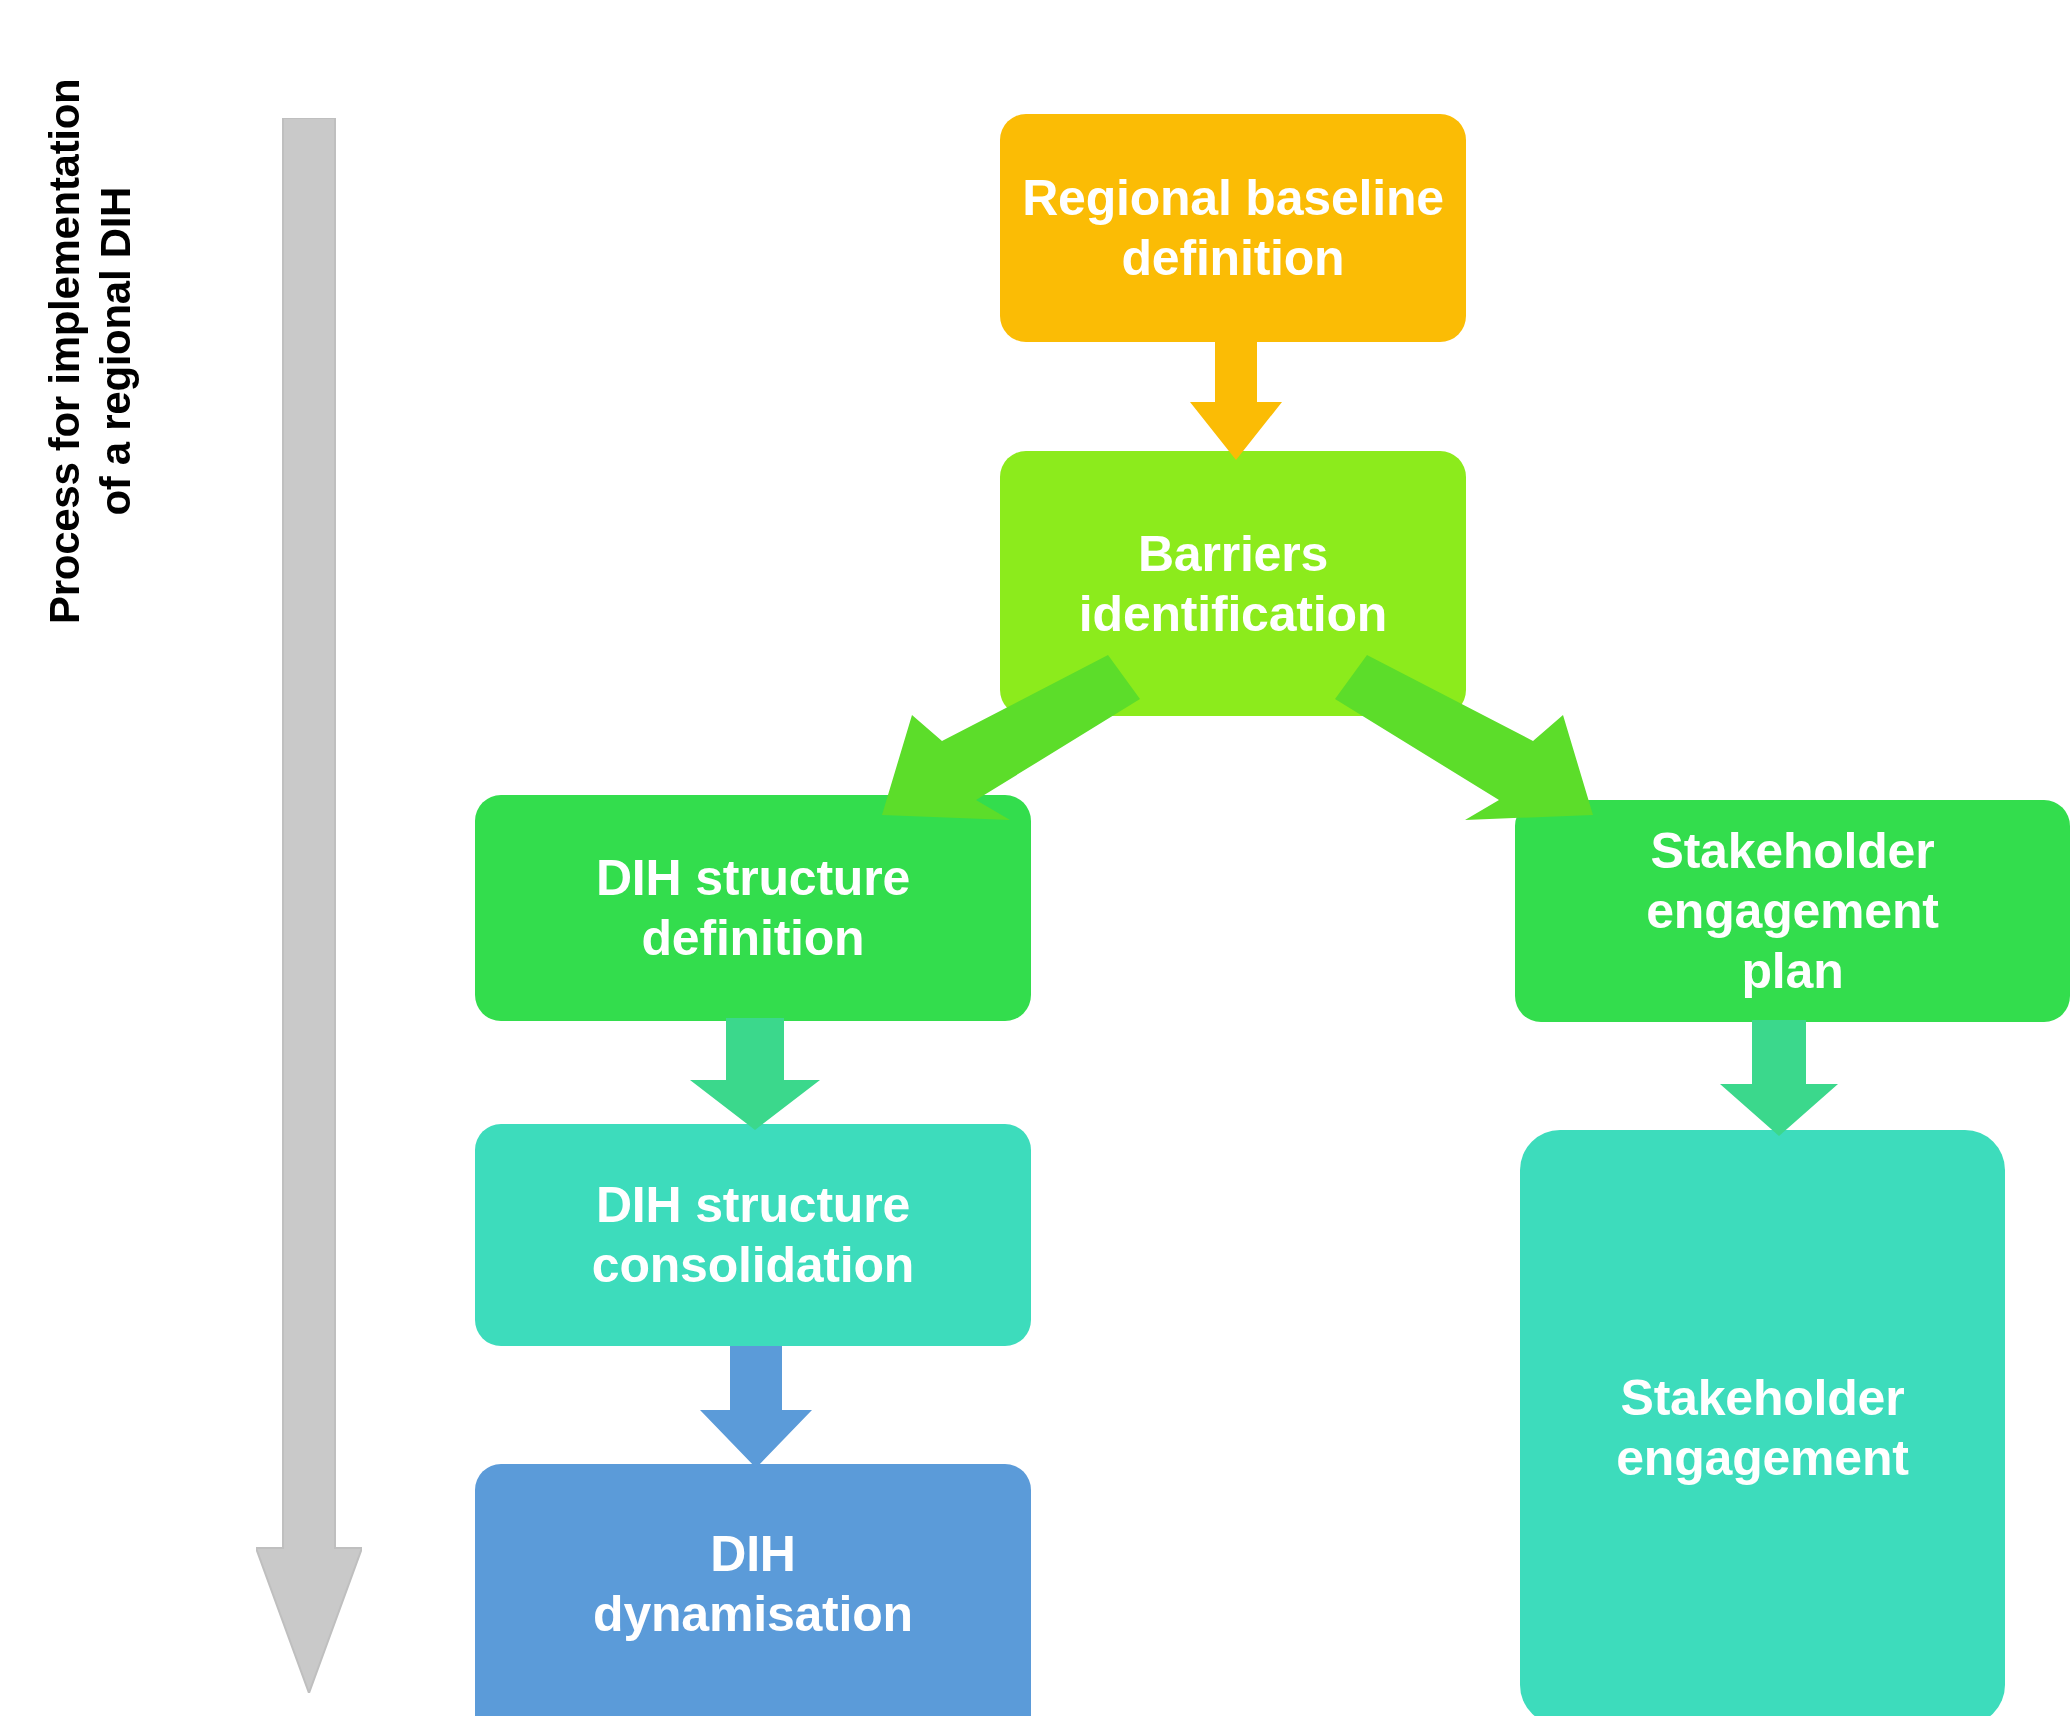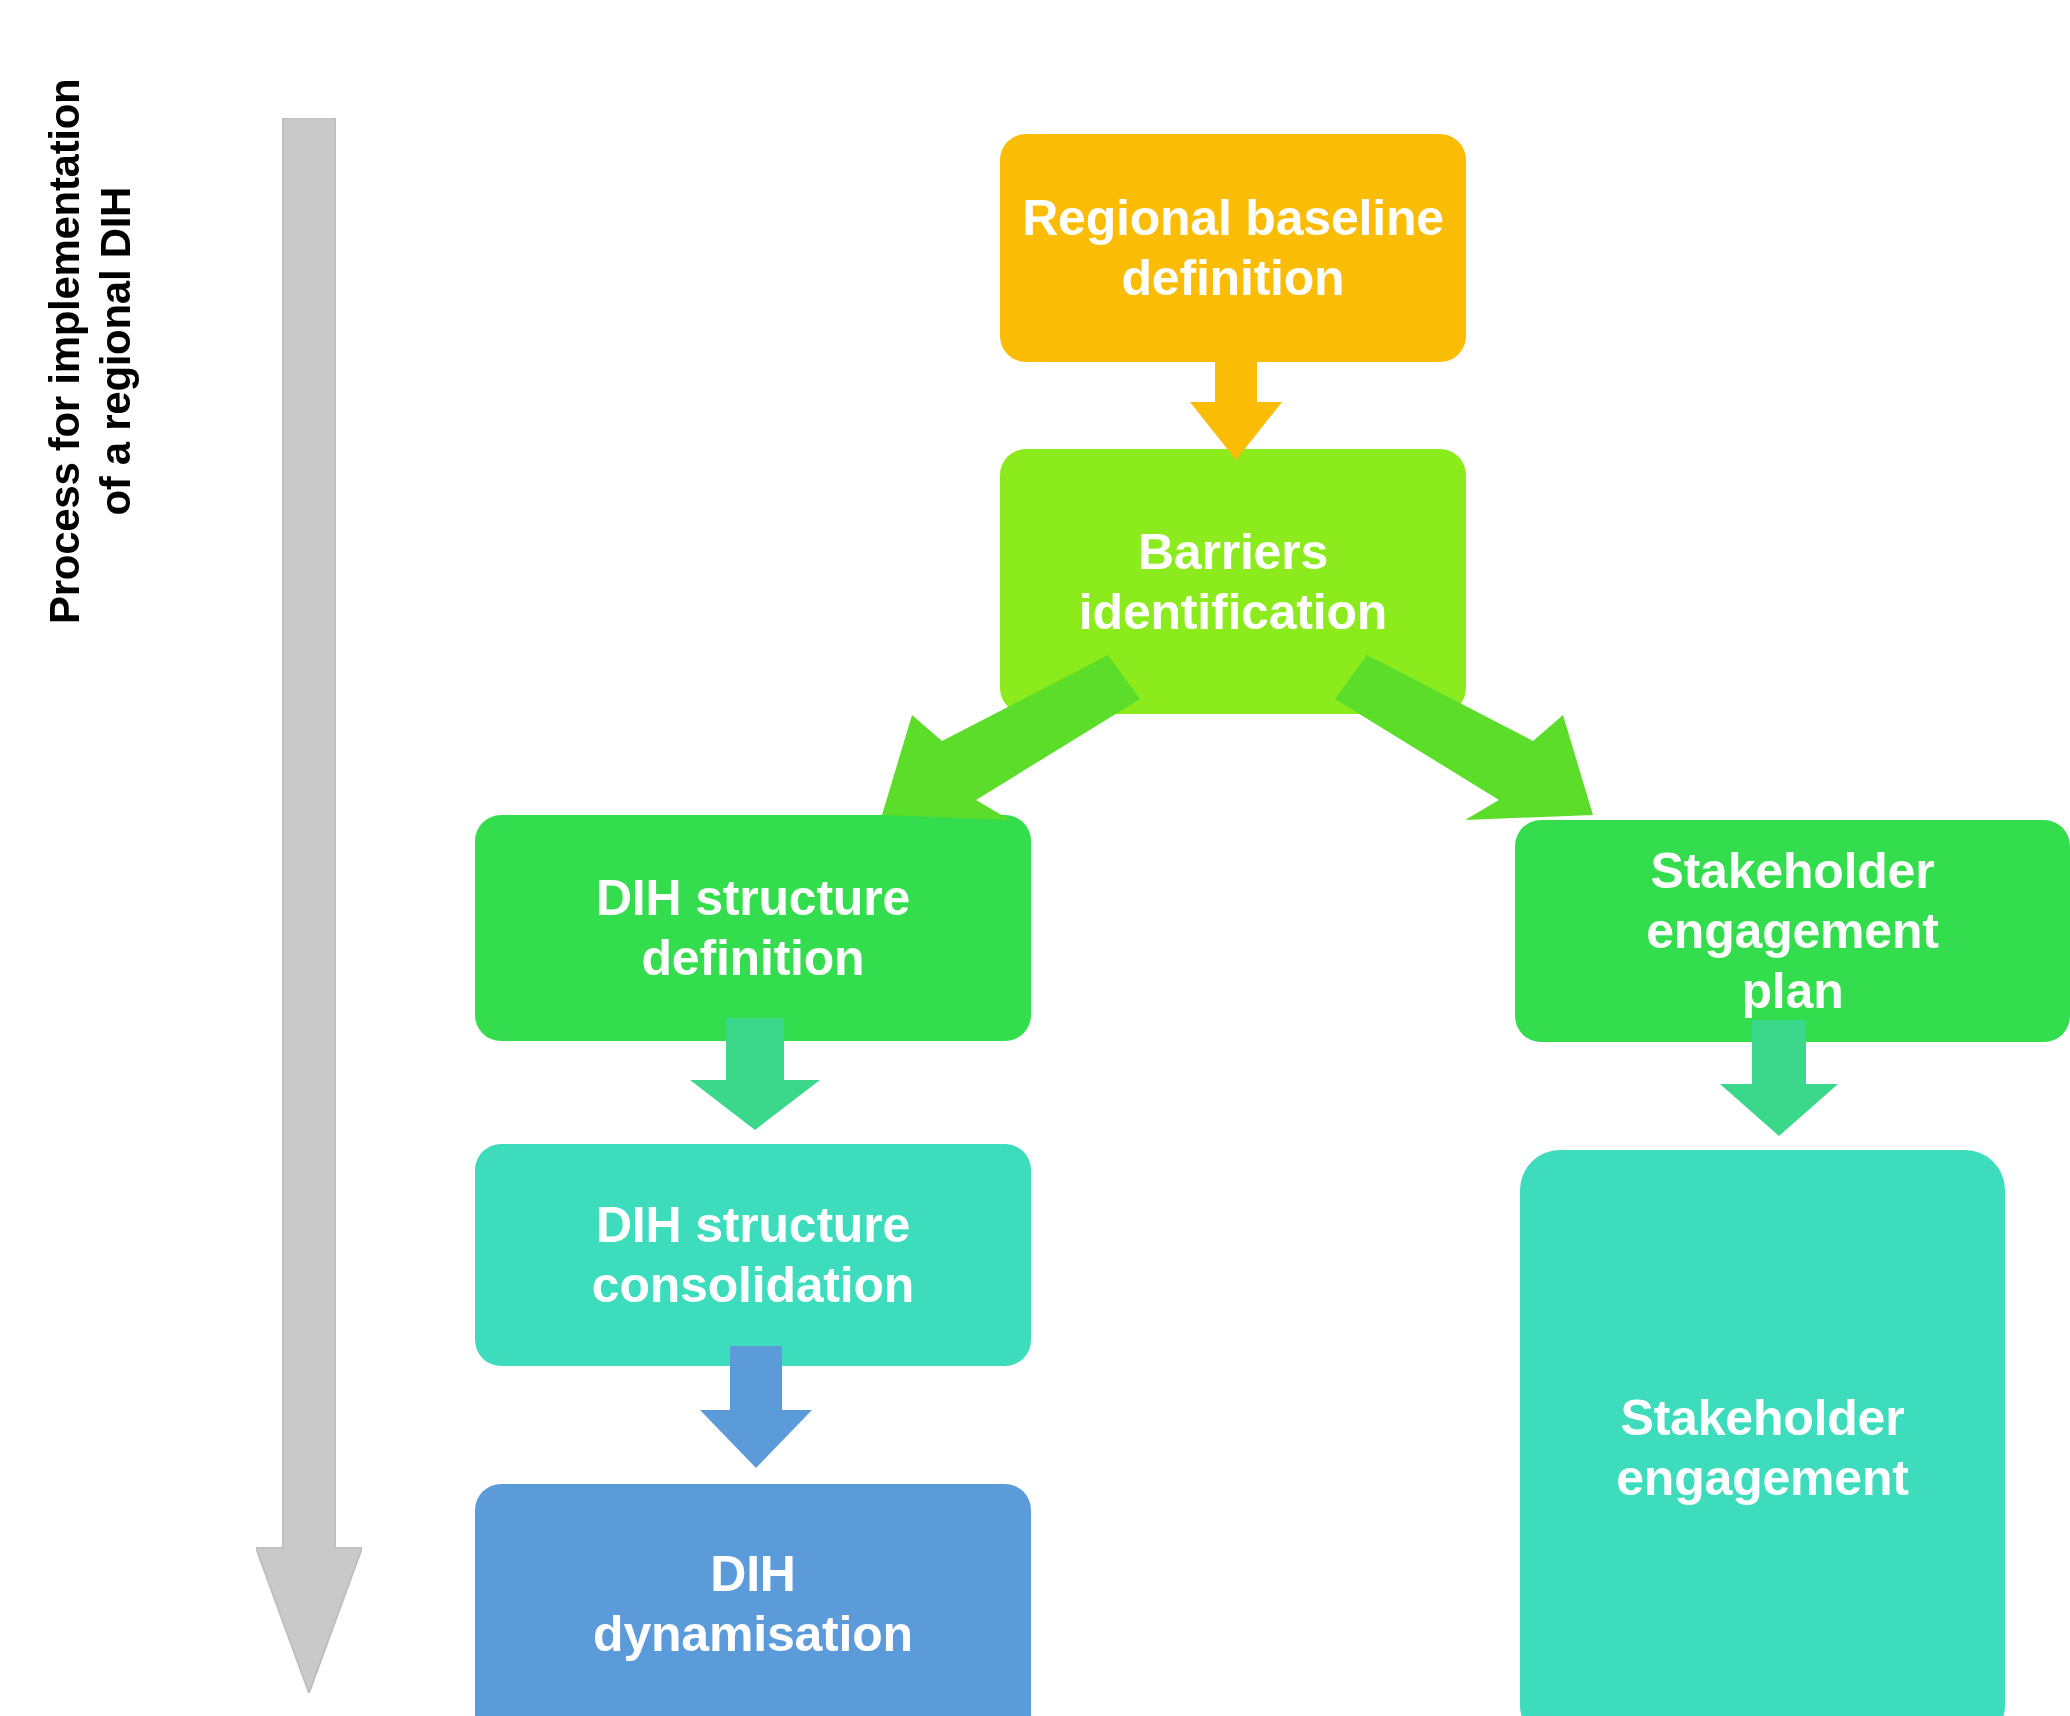--- a/index.html
+++ b/index.html
@@ -52,30 +52,29 @@
     justify-content: center;
     text-align: center;
     color: #ffffff;
     font-weight: bold;
     border-radius: 26px;
     box-sizing: border-box;
     padding: 6px 18px;
     line-height: 1.20;
     font-size: 50px;
     letter-spacing: -0.2px;
-    margin-top: 20px;
   }
   .box span { display: block; width: 100%; white-space: pre-line; }
 
   #box-regional-baseline {
     left: 1000px; top: 114px; width: 466px; height: 228px;
     background: #FBBC05;
   }
   #box-barriers {
-    left: 1000px; top: 429px; width: 466px; height: 265px;
+    left: 1000px; top: 451px; width: 466px; height: 265px;
     background: #8CEB1C;
   }
   #box-dih-structure-definition {
     left: 475px; top: 795px; width: 556px; height: 226px;
     background: #33DD4D;
   }
   #box-stakeholder-plan {
     left: 1515px; top: 800px; width: 555px; height: 222px;
     background: #33DD4D;
   }

